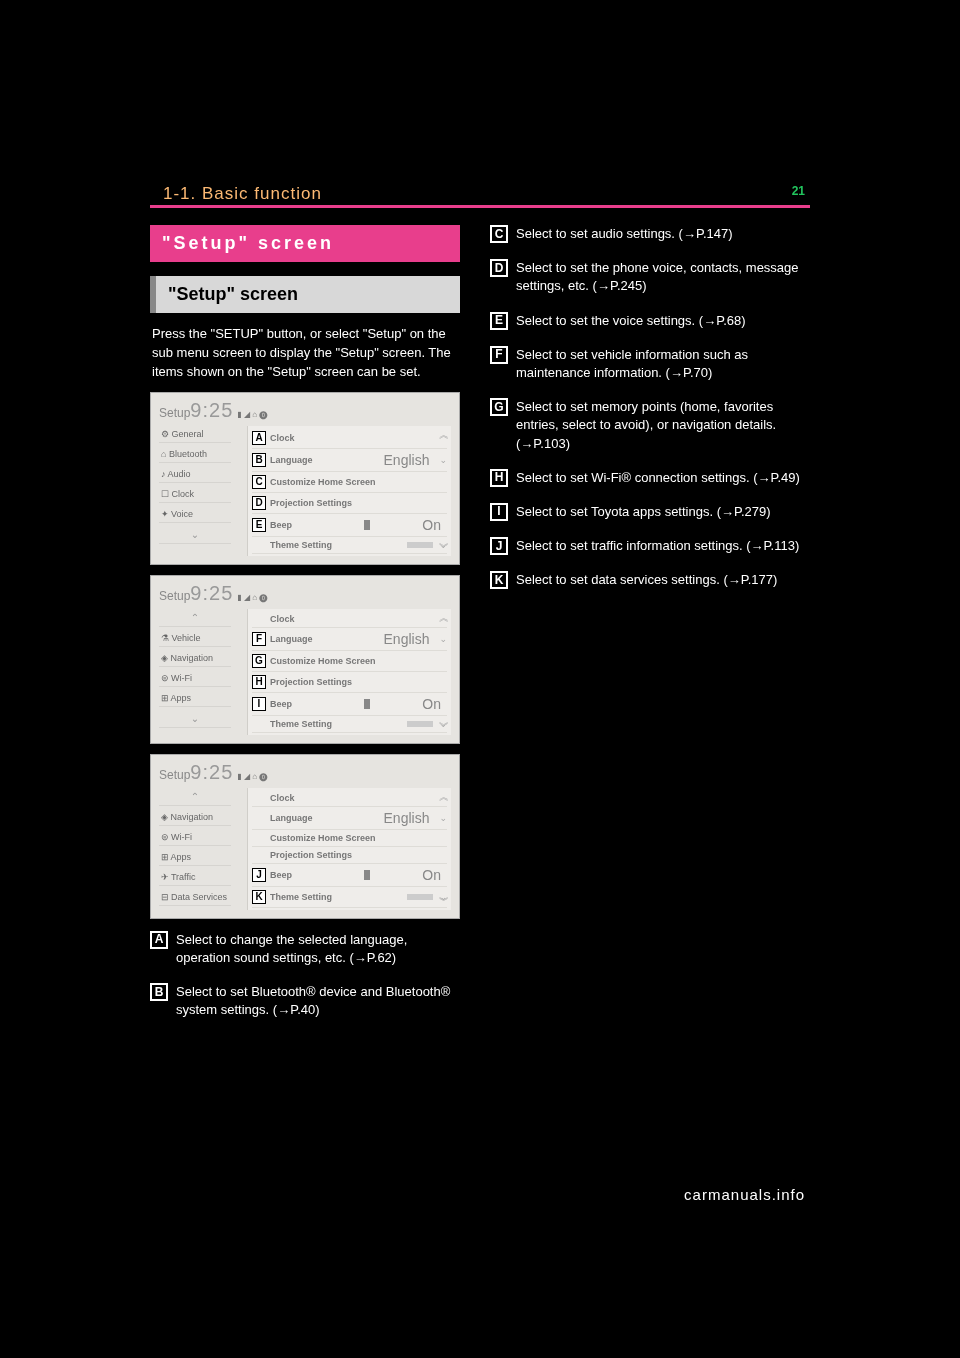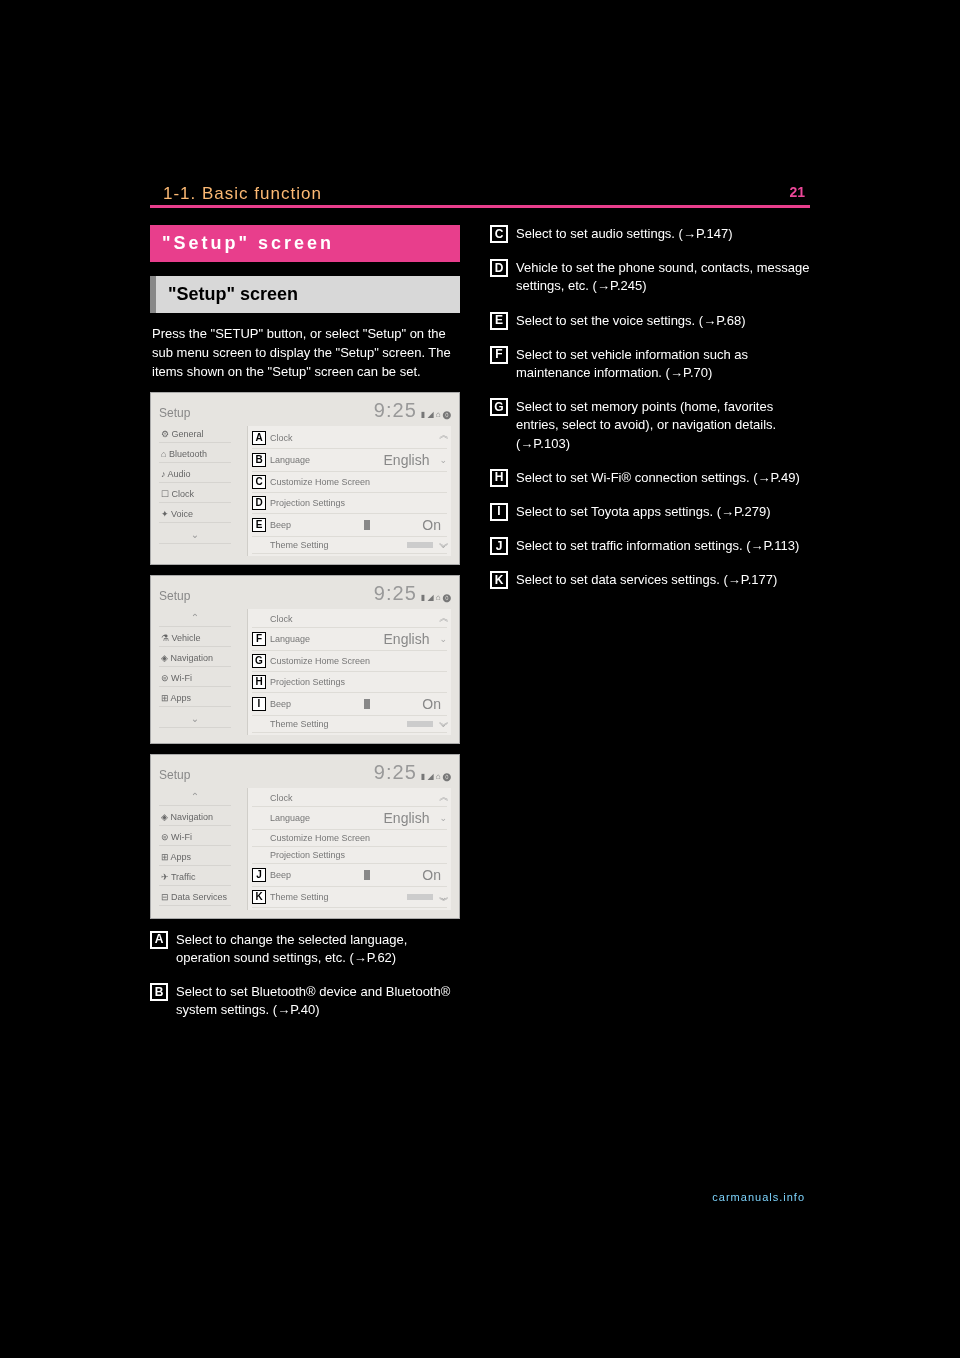--- a/index.html
+++ b/index.html
@@ -7,44 +7,44 @@
   .page { width: 960px; height: 1358px; position: relative; background: #000; }
   .content { position: absolute; left: 150px; top: 200px; width: 660px; }
   .pink-rule { position: absolute; left: 150px; top: 205px; width: 660px; height: 3px; background: #e83e8c; }
   .columns { display: flex; gap: 30px; margin-top: 25px; }
   .col-left { width: 310px; }
   .col-right { width: 320px; }
   .pink-bar { background: #e83e8c; color: #fff; padding: 8px 12px; font-size: 18px; letter-spacing: 3px; font-weight: bold; }
   .gray-bar { background: #d8d8d8; color: #000; padding: 8px 12px; font-size: 18px; font-weight: bold; margin-top: 14px; border-left: 6px solid #888; }
   .intro { color: #fff; font-size: 13px; line-height: 1.45; margin-top: 12px; padding: 0 2px; }
   .screenshot { background: #e6e4e0; border: 1px solid #aaa; margin-top: 10px; font-size: 10px; color: #666; position: relative; padding: 6px 8px 8px 8px; }
-  .ss-header { display: flex; justify-content: space-between; align-items: baseline; margin-bottom: 4px; }
+  .ss-header { display: flex; justify-content: flex-start; align-items: baseline; margin-bottom: 4px; }
   .ss-title { font-size: 12px; color: #888; }
   .ss-time { font-size: 20px; color: #999; letter-spacing: 1px; }
   .ss-icons { font-size: 8px; color: #777; margin-left: 4px; }
   .ss-body { display: flex; gap: 16px; }
   .ss-sidebar { width: 72px; display: flex; flex-direction: column; gap: 3px; }
   .ss-side-item { font-size: 9px; color: #666; padding: 3px 2px; border-bottom: 1px solid #d6d4d0; white-space: nowrap; overflow: hidden; }
   .ss-side-item.top-arrow, .ss-side-item.bot-arrow { text-align: center; color: #999; font-size: 10px; }
   .ss-main { flex: 1; background: #efedea; border-left: 1px solid #d0cec9; padding: 2px 4px; position: relative; }
   .ss-row { display: flex; align-items: center; gap: 4px; padding: 3px 0; border-bottom: 1px solid #dedcd7; font-size: 9px; color: #777; }
   .ss-row:last-child { border-bottom: none; }
   .letter-box { display: inline-flex; width: 14px; height: 14px; border: 1.5px solid #000; background: #fff; color: #000; font-size: 10px; font-weight: bold; align-items: center; justify-content: center; flex-shrink: 0; }
   .letter-box-lg { display: inline-flex; width: 18px; height: 18px; border: 2px solid #fff; background: #000; color: #fff; font-size: 12px; font-weight: bold; align-items: center; justify-content: center; margin-right: 8px; flex-shrink: 0; }
-  .ss-row .label { flex: 1; white-space: nowrap; overflow: hidden; }
+  .ss-row .label { flex: 1; white-space: nowrap; overflow: hidden; font-weight: bold; }
   .ss-row .val { color: #888; font-size: 14px; margin-right: 6px; margin-left: 48px; }
   .ss-row .chev { color: #aaa; font-size: 9px; }
   .ss-scroll-up, .ss-scroll-dn { position: absolute; right: 2px; font-size: 10px; color: #aaa; }
   .ss-scroll-up { top: 2px; }
   .ss-scroll-dn { bottom: 2px; }
   .callout { display: flex; color: #fff; font-size: 13px; line-height: 1.4; margin-bottom: 16px; }
   .callout .text { flex: 1; }
-  .page-num { position: absolute; top: 184px; right: 155px; color: #ec4899; font-size: 14px; font-weight: bold; }
+  .page-num { position: absolute; top: 184px; right: 155px; color: #22c55e; font-size: 12px; font-weight: bold; }
   .chapter-label { position: absolute; top: 184px; left: 163px; color: #fdba74; font-size: 17px; letter-spacing: 1px; }
-  .watermark { position: absolute; bottom: 155px; right: 155px; color: #7dd3fc; font-size: 11px; letter-spacing: 1px; }
+  .watermark { position: absolute; bottom: 155px; right: 155px; color: #ffffff; font-size: 15px; letter-spacing: 1px; }
   .toggle-bar { display: inline-block; width: 26px; height: 6px; background: #ccc; vertical-align: middle; margin-right: 2px; }
   .toggle-knob { display: inline-block; width: 6px; height: 10px; background: #888; vertical-align: middle; }
 </style>
 </head>
 <body>
 
 <div class="page">
   <div class="page-num">21</div>
   <div class="chapter-label">1-1. Basic function</div>
   <div class="pink-rule"></div>
@@ -221,21 +221,21 @@
         </div>
       </div>
 
       <div class="col-right">
         <div class="callout">
           <span class="letter-box-lg">C</span>
           <span class="text">Select to set audio settings. (→P.147)</span>
         </div>
         <div class="callout">
           <span class="letter-box-lg">D</span>
-          <span class="text">Vehicle to set the phone sound, contacts, message settings, etc. (→P.245)</span>
+          <span class="text">Select to set the phone voice, contacts, message settings, etc. (→P.245)</span>
         </div>
         <div class="callout">
           <span class="letter-box-lg">E</span>
           <span class="text">Select to set the voice settings. (→P.68)</span>
         </div>
         <div class="callout">
           <span class="letter-box-lg">F</span>
           <span class="text">Select to set vehicle information such as maintenance information. (→P.70)</span>
         </div>
         <div class="callout">

